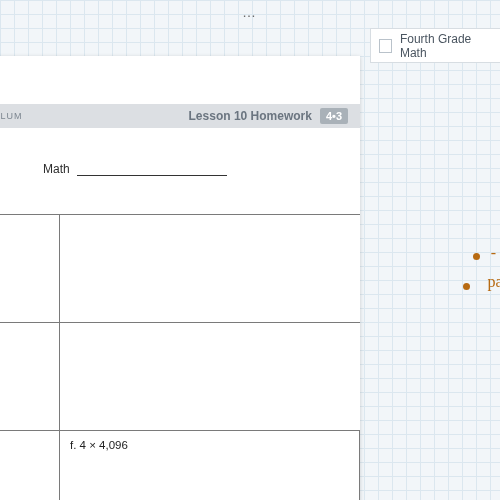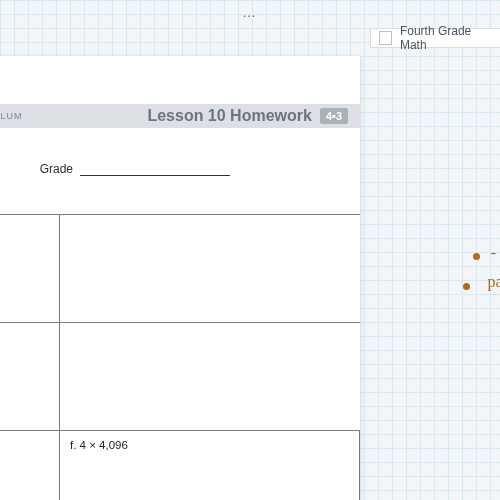--- a/index.html
+++ b/index.html
@@ -21,21 +21,21 @@
     color: #6a6a6a;
     font-size: 14px;
     letter-spacing: 2px;
   }
 
   .tab {
     position: absolute;
     top: 28px;
     right: 0;
     width: 130px;
-    height: 20px;
+    height: 35px;
     background: #ffffff;
     border: 1px solid #d7dde2;
     border-right: none;
     display: flex;
     align-items: center;
     padding: 0 8px;
     font-size: 12px;
     color: #4a5560;
     gap: 8px;
   }
@@ -73,21 +73,21 @@
     font-size: 9px;
   }
   .header-bar .right {
     display: flex;
     align-items: center;
     gap: 8px;
   }
   .header-bar .lesson {
     color: #6b7580;
     font-weight: 600;
-    font-size: 16px;
+    font-size: 12px;
     text-align: right;
   }
   .header-bar .module {
     background: #a9b1b8;
     color: #ffffff;
     font-size: 11px;
     font-weight: 700;
     padding: 2px 6px;
     border-radius: 2px;
   }
@@ -160,21 +160,21 @@
 
   <div class="header-bar">
     <span class="curr">CURRICULUM</span>
     <span class="right">
       <span class="lesson">Lesson 10 Homework</span>
       <span class="module">4•3</span>
     </span>
   </div>
 
   <div class="dateline">
-    <span>Grade</span>
+    <span>Math</span>
     <span class="underline"></span>
   </div>
 
   <div class="hm">hm.</div>
 
   <div class="wtable">
     <div class="wrow">
       <div class="wcell left"></div>
     </div>
     <div class="wrow">

